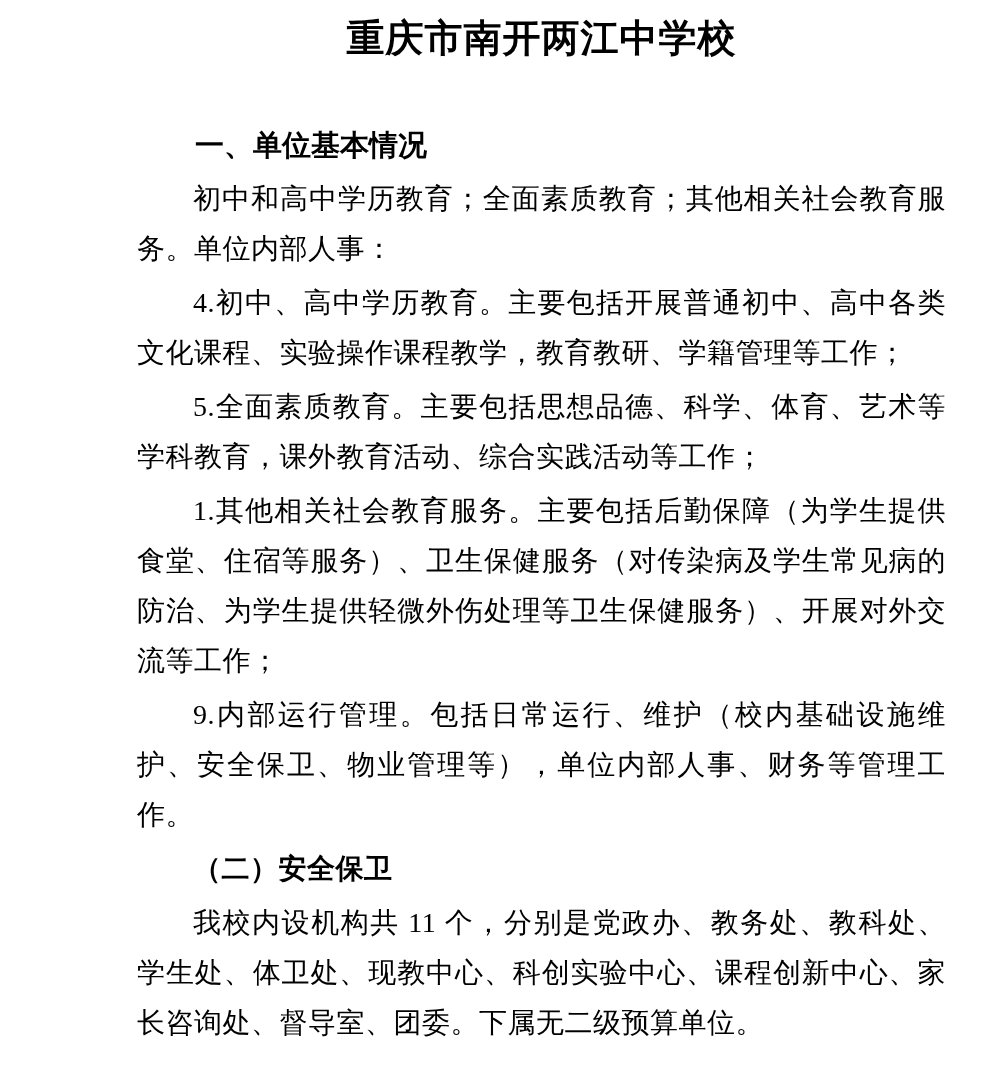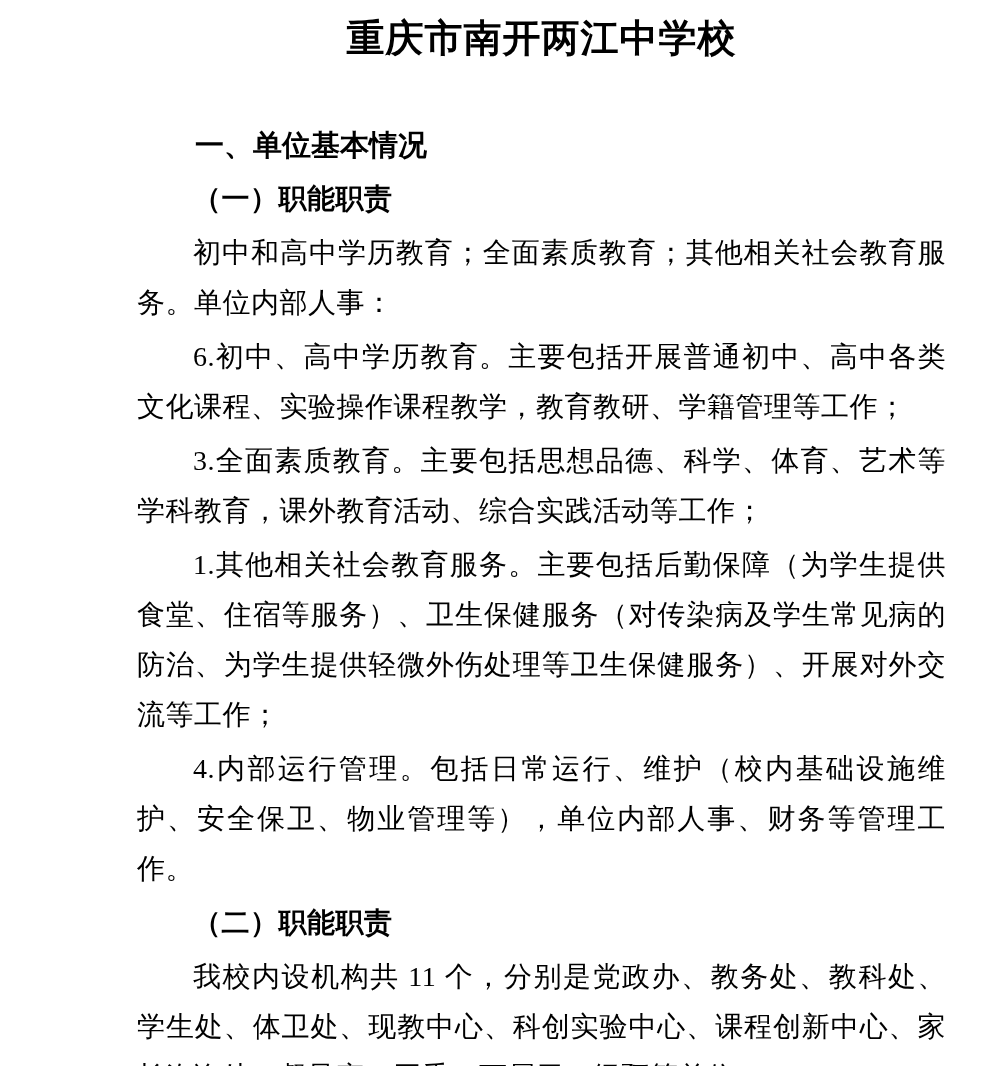--- a/index.html
+++ b/index.html
@@ -53,22 +53,21 @@
 </head>
 <body>
 
 <div class="page">
   <div class="doc-title">
     <div>重庆市南开两江中学校</div>
   </div>
 
   <div class="content">
     <p class="h1">一、单位基本情况</p>
-    <p class="h2">（一）职能职责</p>
     <p class="body">初中和高中学历教育；全面素质教育；其他相关社会教育服务。单位内部人事：</p>
-    <p class="body">6.初中、高中学历教育。主要包括开展普通初中、高中各类文化课程、实验操作课程教学，教育教研、学籍管理等工作；</p>
-    <p class="body">3.全面素质教育。主要包括思想品德、科学、体育、艺术等学科教育，课外教育活动、综合实践活动等工作；</p>
+    <p class="body">4.初中、高中学历教育。主要包括开展普通初中、高中各类文化课程、实验操作课程教学，教育教研、学籍管理等工作；</p>
+    <p class="body">5.全面素质教育。主要包括思想品德、科学、体育、艺术等学科教育，课外教育活动、综合实践活动等工作；</p>
     <p class="body">1.其他相关社会教育服务。主要包括后勤保障（为学生提供食堂、住宿等服务）、卫生保健服务（对传染病及学生常见病的防治、为学生提供轻微外伤处理等卫生保健服务）、开展对外交流等工作；</p>
-    <p class="body">4.内部运行管理。包括日常运行、维护（校内基础设施维护、安全保卫、物业管理等），单位内部人事、财务等管理工作。</p>
-    <p class="h2">（二）职能职责</p>
+    <p class="body">9.内部运行管理。包括日常运行、维护（校内基础设施维护、安全保卫、物业管理等），单位内部人事、财务等管理工作。</p>
+    <p class="h2">（二）安全保卫</p>
     <p class="body">我校内设机构共 11 个，分别是党政办、教务处、教科处、学生处、体卫处、现教中心、科创实验中心、课程创新中心、家长咨询处、督导室、团委。下属无二级预算单位。</p>
   </div>
 </div>
 
 </body></html>

